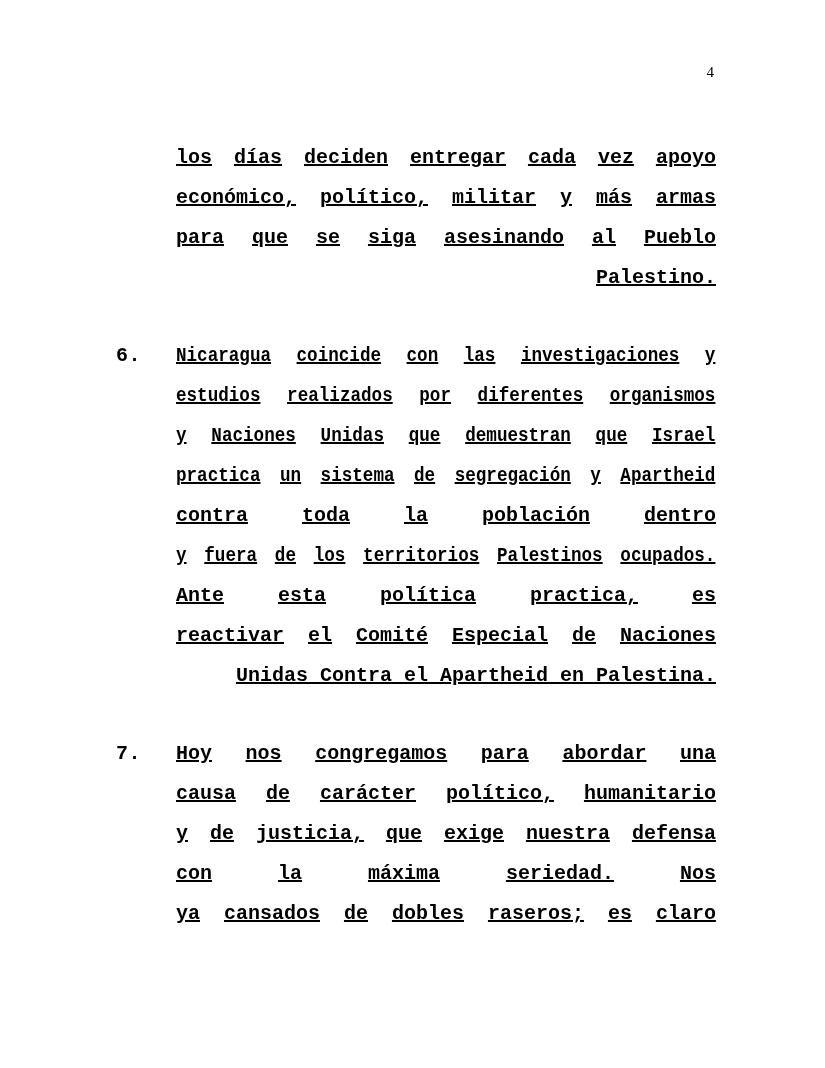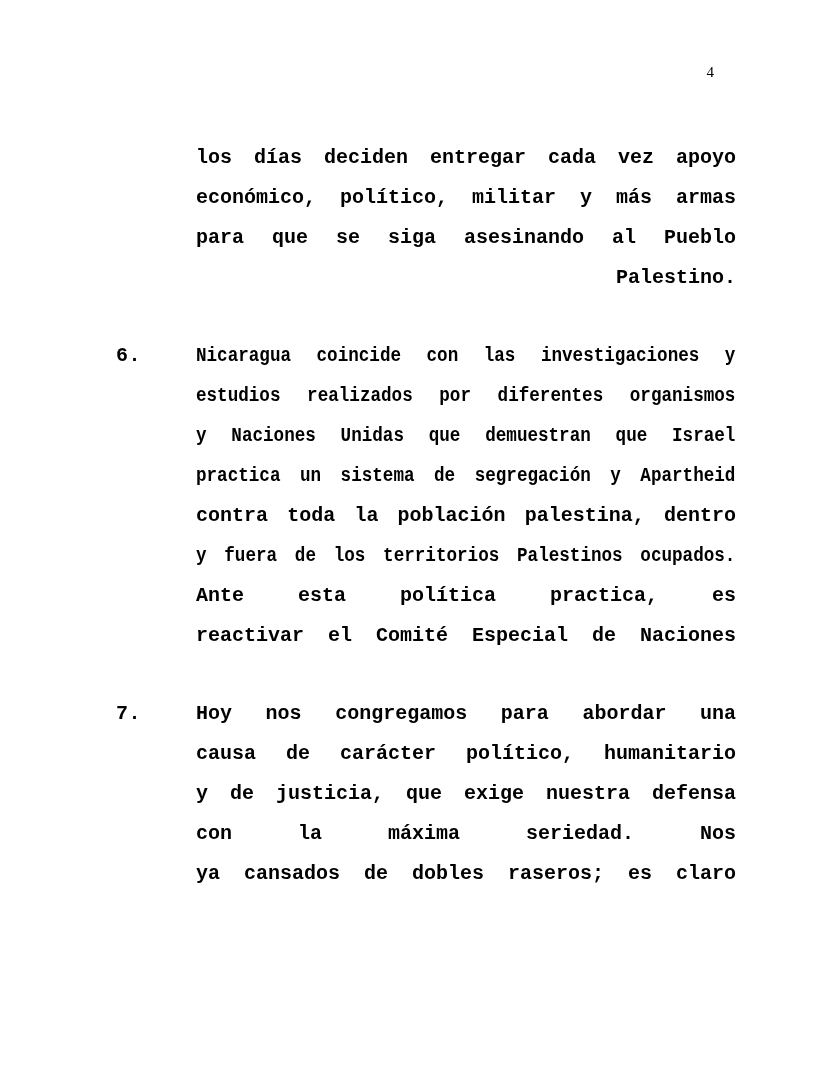--- a/index.html
+++ b/index.html
@@ -51,22 +51,23 @@
     left: 0;
     top: 0;
     width: 48px;
     font-size: 20px;
     font-weight: bold;
     line-height: 40px;
     letter-spacing: 0.5px;
   }
 
   .para-lines {
-    margin-left: 80px;
+    margin-left: 60px;
     width: 540px;
+    text-decoration: underline;
   }
 
   .ln {
     display: flex;
     justify-content: space-between;
     height: 40px;
     line-height: 40px;
     font-size: 20px;
     font-weight: bold;
     white-space: pre;
@@ -108,24 +109,25 @@
           <div class="ln flush">Palestino.</div>
         </div>
       </div>
       <div class="para">
         <div class="para-number">6.</div>
         <div class="para-lines">
           <div class="ln cond"><span class="w">Nicaragua</span><span class="w">coincide</span><span class="w">con</span><span class="w">las</span><span class="w">investigaciones</span><span class="w">y</span></div>
           <div class="ln cond"><span class="w">estudios</span><span class="w">realizados</span><span class="w">por</span><span class="w">diferentes</span><span class="w">organismos</span></div>
           <div class="ln cond"><span class="w">y</span><span class="w">Naciones</span><span class="w">Unidas</span><span class="w">que</span><span class="w">demuestran</span><span class="w">que</span><span class="w">Israel</span></div>
           <div class="ln cond"><span class="w">practica</span><span class="w">un</span><span class="w">sistema</span><span class="w">de</span><span class="w">segregación</span><span class="w">y</span><span class="w">Apartheid</span></div>
-          <div class="ln"><span class="w">contra</span><span class="w">toda</span><span class="w">la</span><span class="w">población</span><span class="w">palestina,</span><span class="w">dentro</span></div>
+          <div class="ln"><span class="w">contra</span><span class="w">toda</span><span class="w">la</span><span class="w">población</span><span class="w">dentro</span></div>
           <div class="ln cond"><span class="w">y</span><span class="w">fuera</span><span class="w">de</span><span class="w">los</span><span class="w">territorios</span><span class="w">Palestinos</span><span class="w">ocupados.</span></div>
           <div class="ln"><span class="w">Ante</span><span class="w">esta</span><span class="w">política</span><span class="w">practica,</span><span class="w">es</span></div>
           <div class="ln"><span class="w">reactivar</span><span class="w">el</span><span class="w">Comité</span><span class="w">Especial</span><span class="w">de</span><span class="w">Naciones</span></div>
+          <div class="ln flush">Unidas Contra el Apartheid en Palestina.</div>
         </div>
       </div>
       <div class="para">
         <div class="para-number">7.</div>
         <div class="para-lines">
           <div class="ln"><span class="w">Hoy</span><span class="w">nos</span><span class="w">congregamos</span><span class="w">para</span><span class="w">abordar</span><span class="w">una</span></div>
           <div class="ln"><span class="w">causa</span><span class="w">de</span><span class="w">carácter</span><span class="w">político,</span><span class="w">humanitario</span></div>
           <div class="ln"><span class="w">y</span><span class="w">de</span><span class="w">justicia,</span><span class="w">que</span><span class="w">exige</span><span class="w">nuestra</span><span class="w">defensa</span></div>
           <div class="ln"><span class="w">con</span><span class="w">la</span><span class="w">máxima</span><span class="w">seriedad.</span><span class="w">Nos</span></div>
           <div class="ln"><span class="w">ya</span><span class="w">cansados</span><span class="w">de</span><span class="w">dobles</span><span class="w">raseros;</span><span class="w">es</span><span class="w">claro</span></div>

